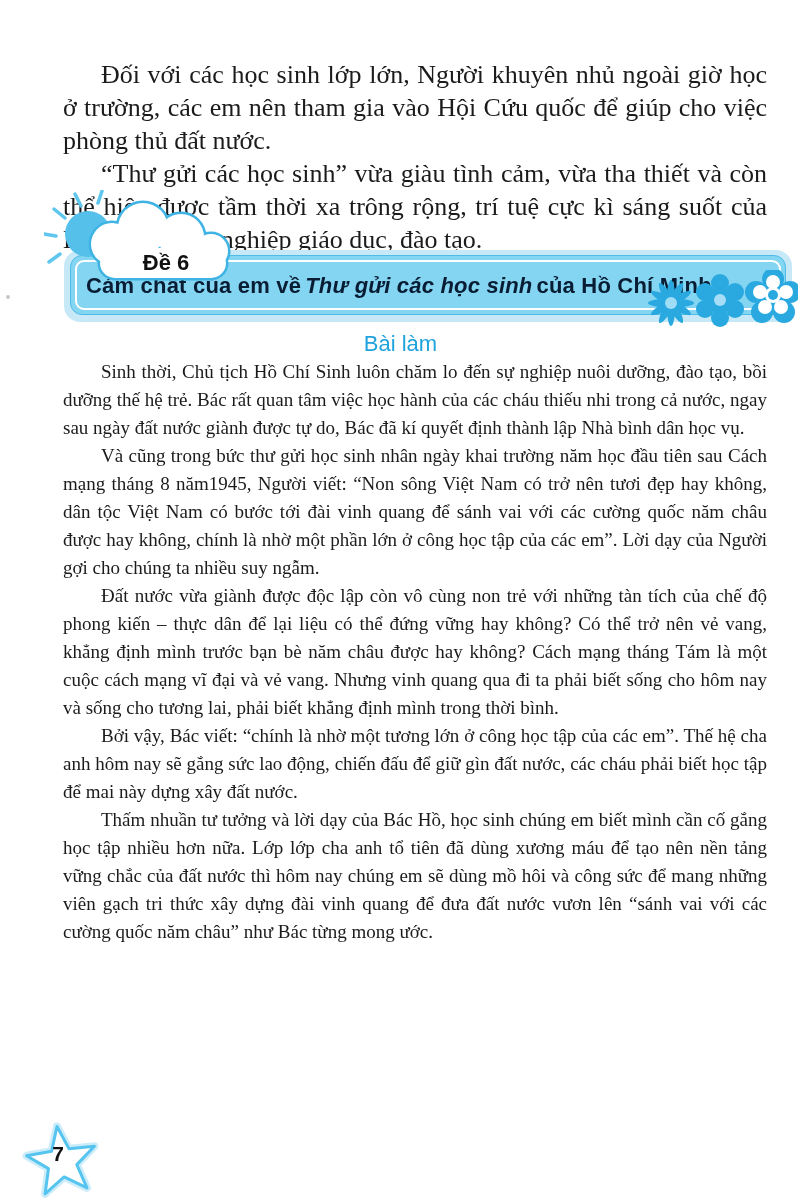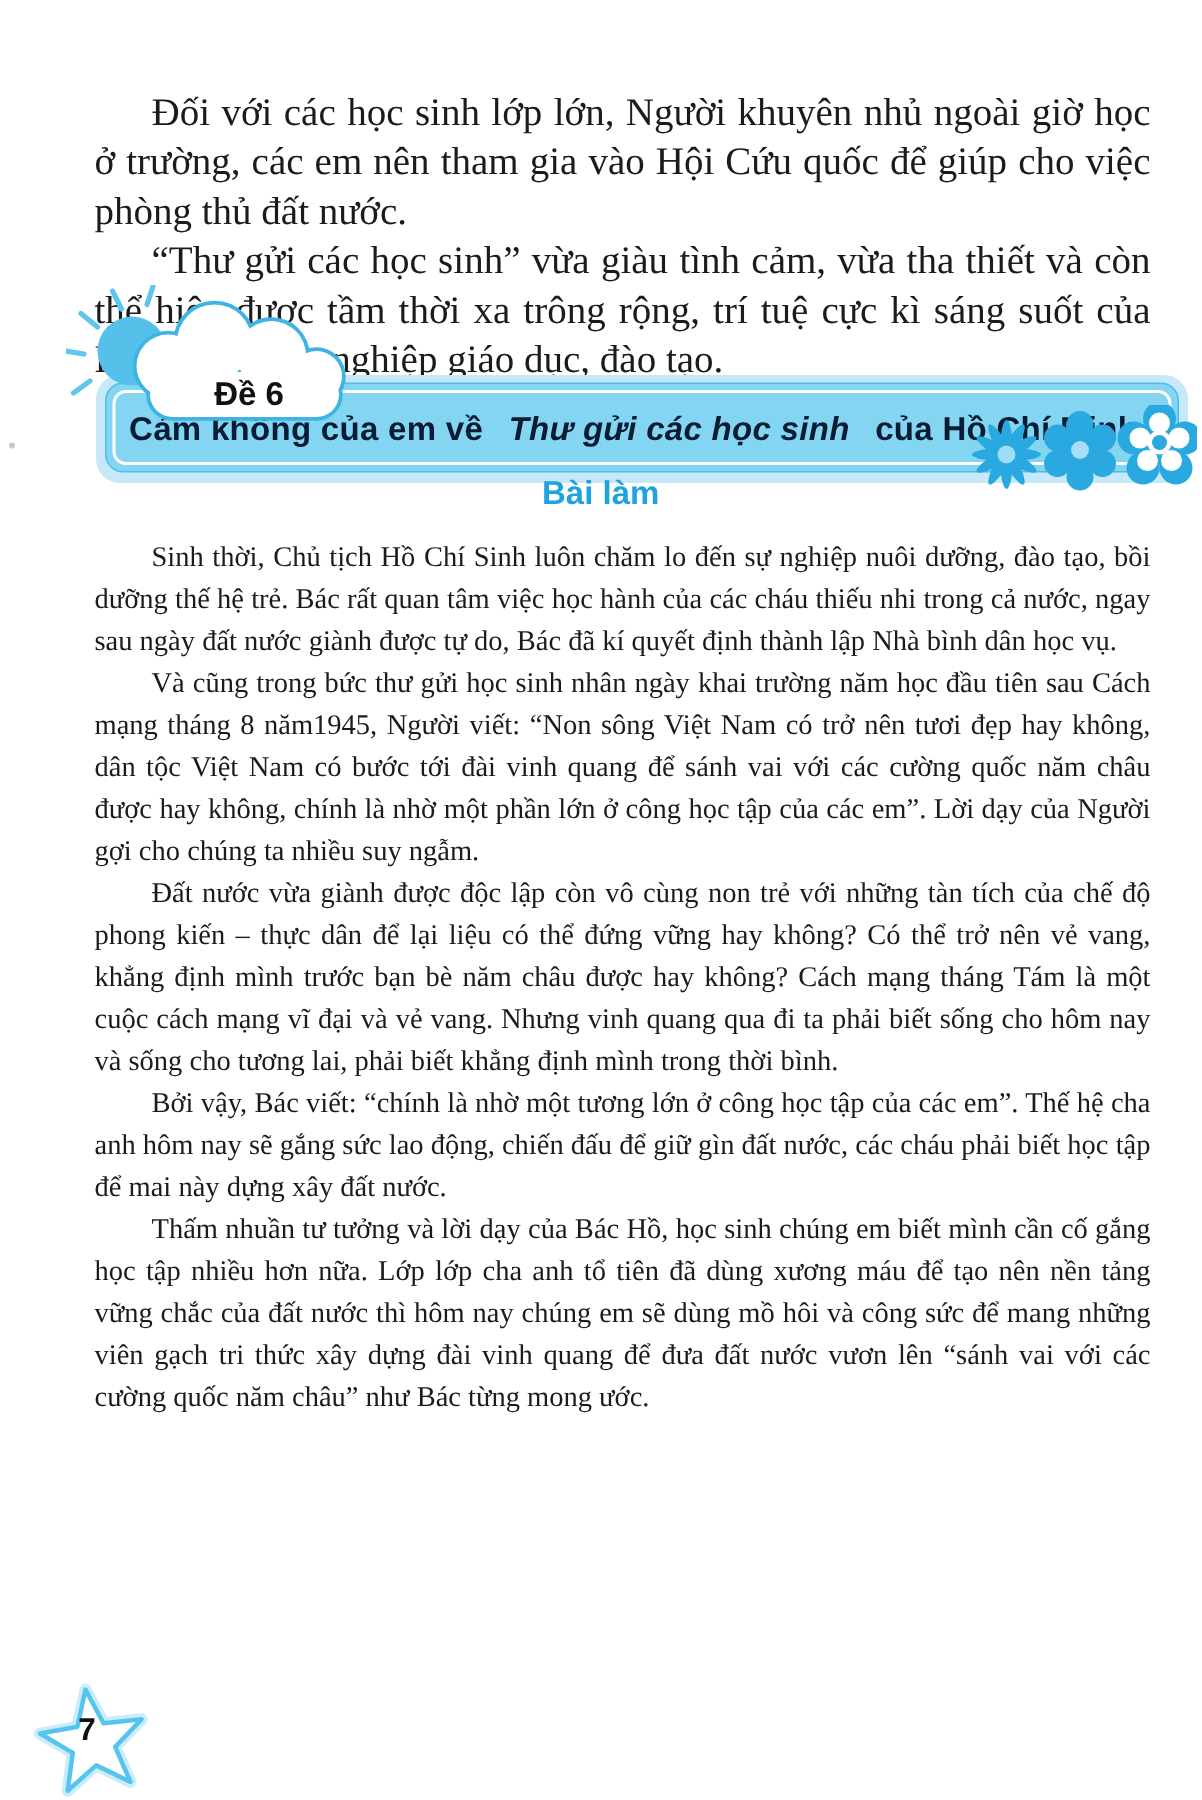--- a/index.html
+++ b/index.html
@@ -37,34 +37,34 @@
     position:absolute;inset:10px 11px 12px 11px;
     border:2px solid #ffffff;border-radius:9px;
   }
   .banner-text{
     position:absolute;left:22px;top:0;height:100%;
     display:flex;align-items:center;
     font-family:"Liberation Sans", sans-serif;
     font-weight:bold;font-size:22px;color:#081c33;letter-spacing:.2px;
     white-space:nowrap;
   }
-  .banner-text .t-italic{font-style:italic;margin:0 17px;}
+  .banner-text .t-italic{font-style:italic;margin:0 4px;}
 
   
   .badge{position:absolute;left:44px;top:190px;width:224px;height:104px;z-index:3;}
 
   
   .flowers{position:absolute;left:646px;top:270px;width:152px;height:66px;z-index:3;}
 
   
   .essay-heading{
-    position:absolute;left:0;top:316px;width:801px;
+    position:absolute;left:0;top:331px;width:801px;
     text-align:center;
     font-family:"Liberation Sans", sans-serif;
-    font-weight:bold;font-size:22px;color:#1fa3dc;
+    font-weight:normal;font-size:22px;color:#1fa3dc;
   }
 
   
   .star-wrap{position:absolute;left:22px;top:1116px;width:82px;height:86px;}
   .star-num{
     position:absolute;left:0;top:26px;width:72px;text-align:center;
     font-family:"Liberation Sans", sans-serif;
     font-weight:bold;font-size:21px;color:#111;
   }
 
@@ -82,21 +82,21 @@
     <p class="para">Đối với các học sinh lớp lớn, Người khuyên nhủ ngoài giờ học ở trường, các em nên tham gia vào Hội Cứu quốc để giúp cho việc phòng thủ đất nước.</p>
     <p class="para">“Thư gửi các học sinh” vừa giàu tình cảm, vừa tha thiết và còn thể hiện được tầm thời xa trông rộng, trí tuệ cực kì sáng suốt của Bác đối với sự nghiệp giáo dục, đào tạo.</p>
   </div>
 
   <div class="scan-dot"></div>
 
   <div class="banner">
     <div class="banner-fill"></div>
     <div class="banner-stroke"></div>
     <div class="banner-text">
-      <span>Cảm không của em về</span>
+      <span>Cảm chất của em về</span>
       <span class="t-italic">Thư gửi các học sinh</span>
       <span>của Hồ Chí Minh.</span>
     </div>
   </div>
 
   <div class="badge">
     <svg width="224" height="104" viewBox="0 0 224 104">
 
       <g stroke="#5fc6ee" stroke-width="3.5" stroke-linecap="round">
         <line x1="54" y1="13" x2="58" y2="1"></line>

